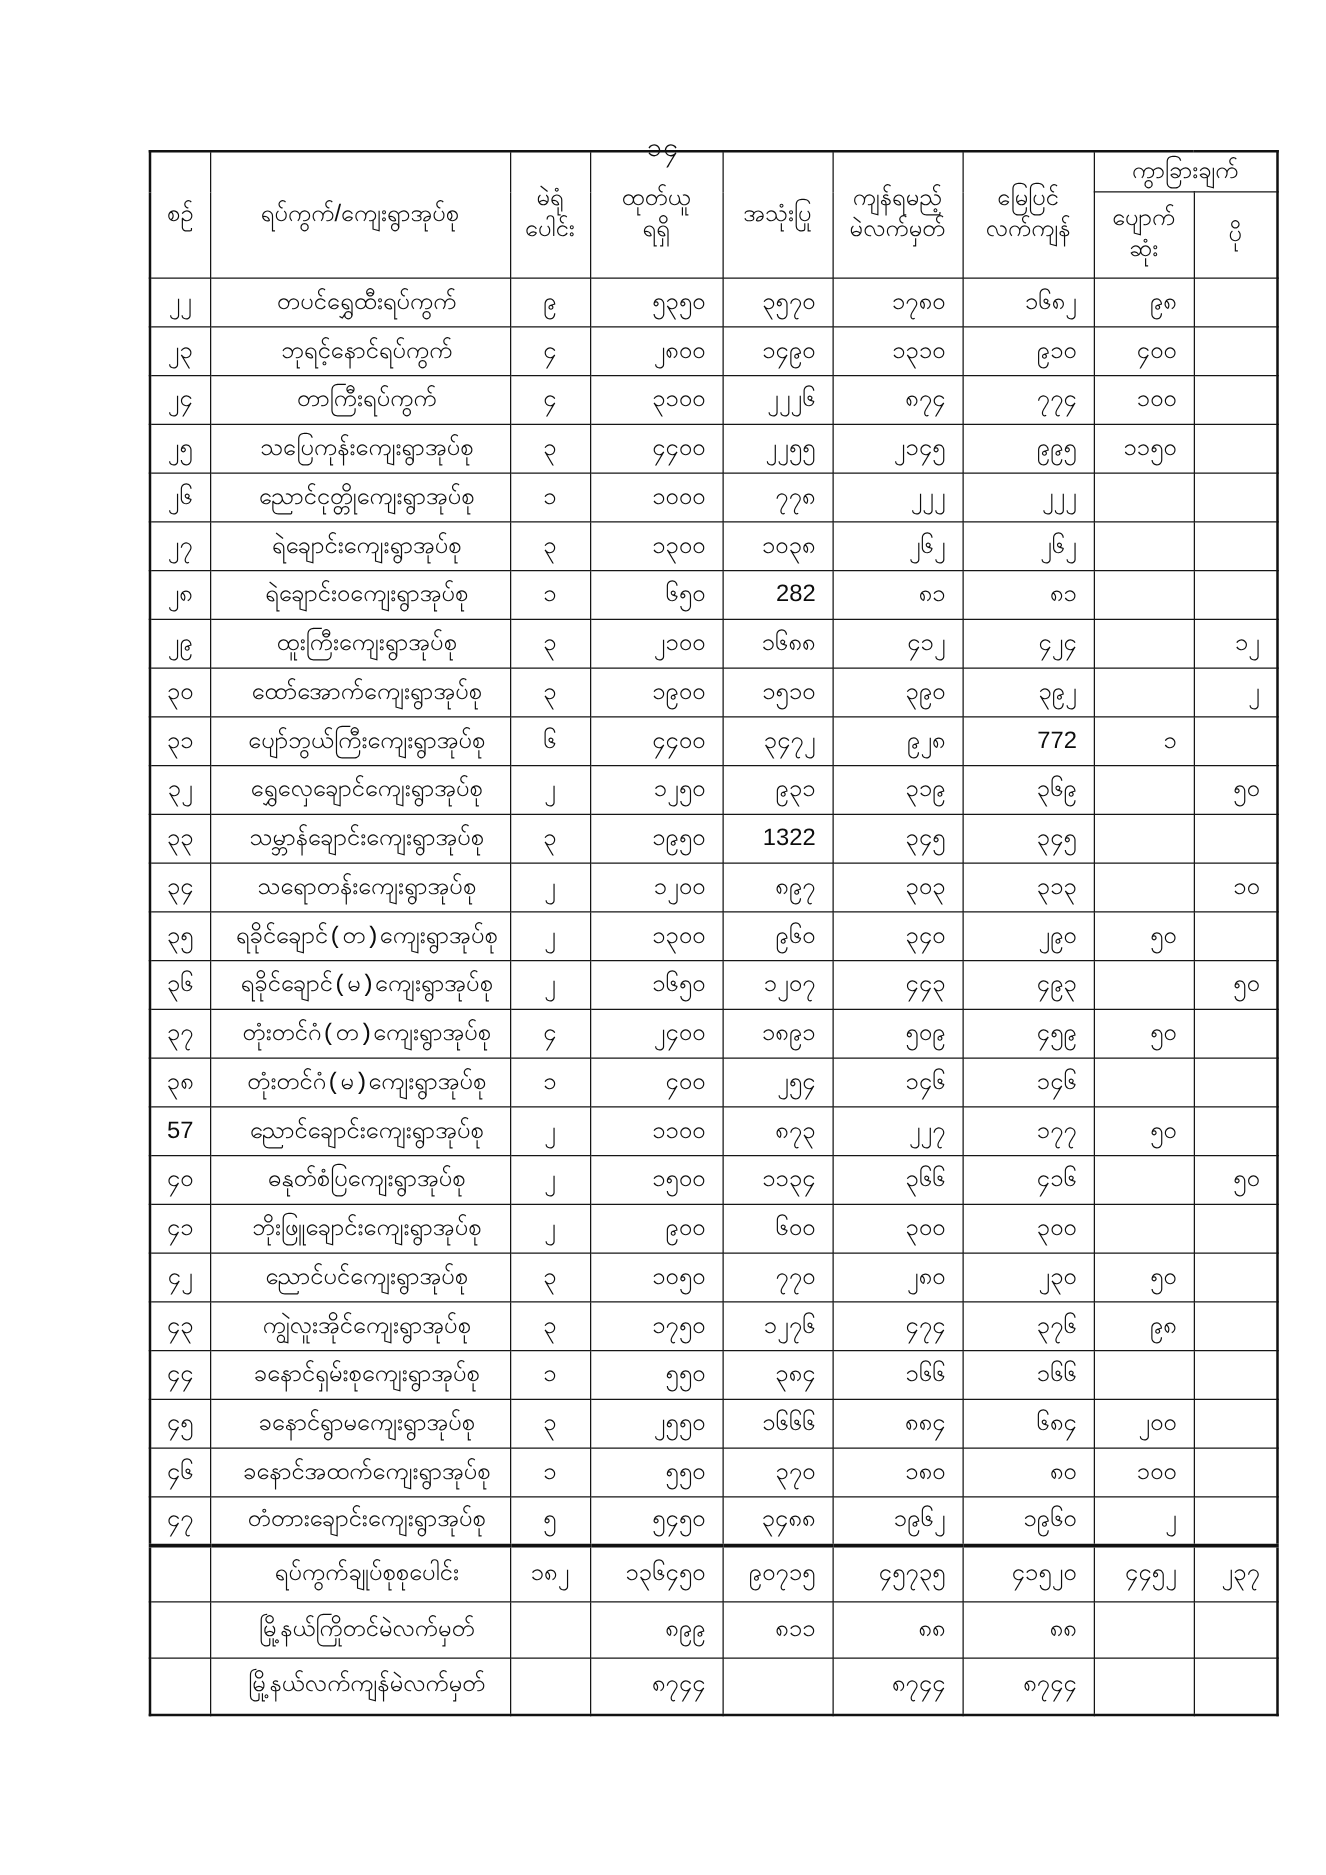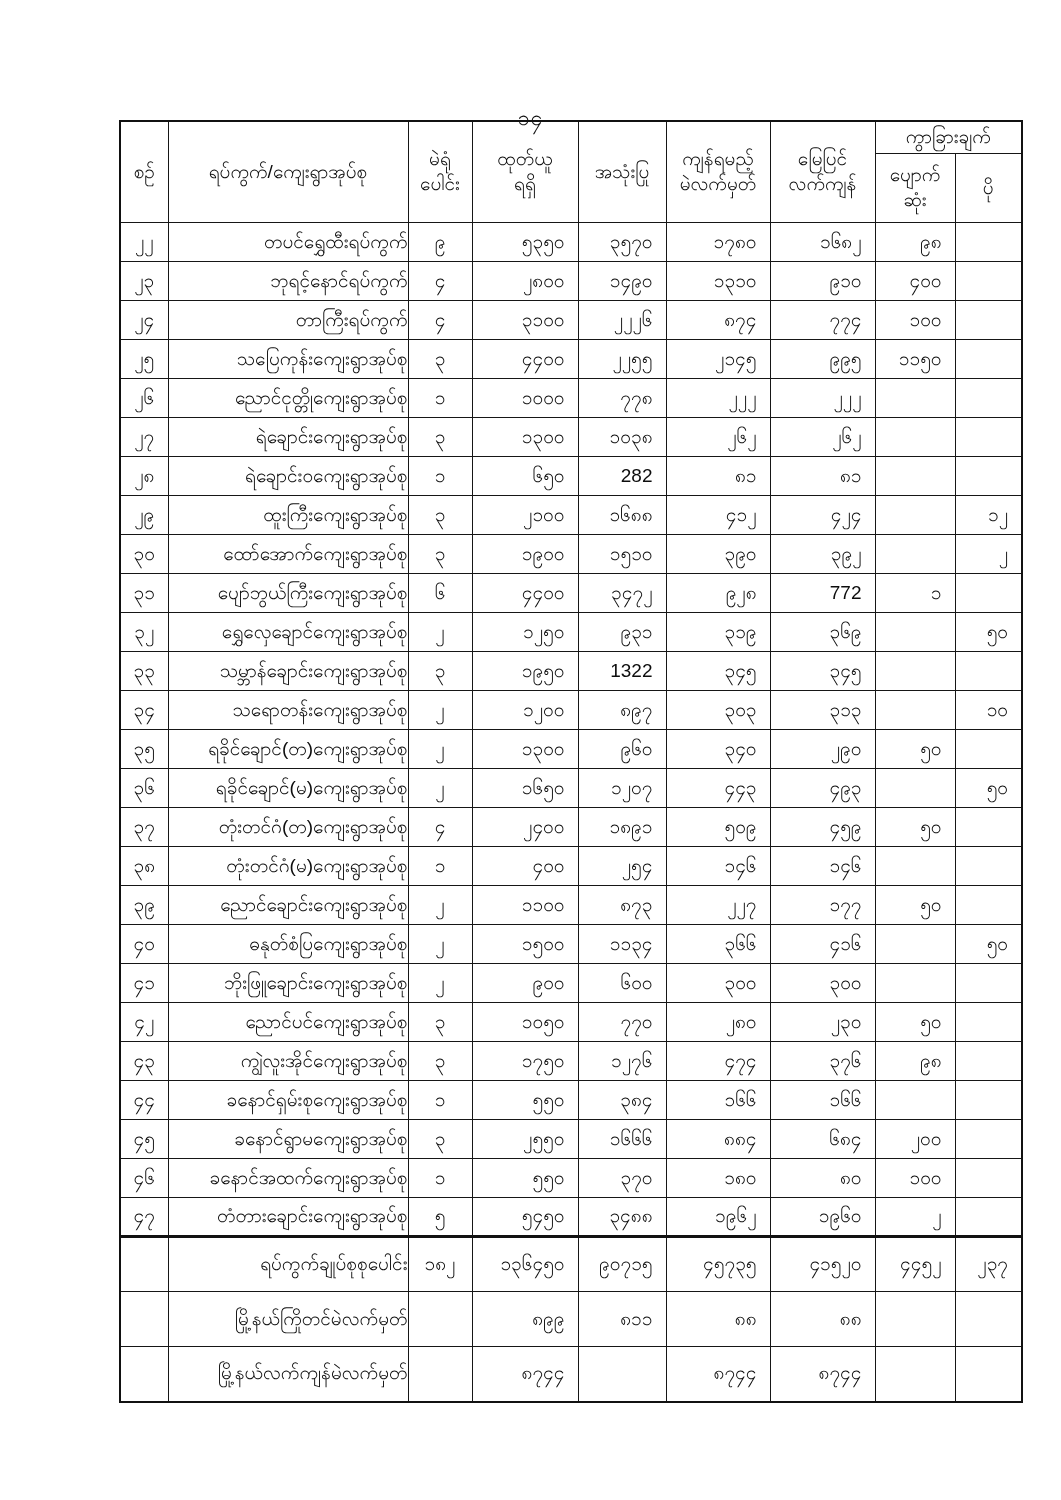--- a/index.html
+++ b/index.html
@@ -40,25 +40,25 @@
     font-weight: normal;
     line-height: 1.3;
     overflow: hidden;
     white-space: pre-line;
   }
   .ballot-table thead th { text-align: center; vertical-align: middle; margin-left: 32px; }
   .ballot-table thead tr.group-row th { height: 31px; }
   .ballot-table thead tr.sub-row th { height: 68px; }
   
   .ballot-table td.c-no   { text-align: center; }
-  .ballot-table td.c-name { text-align: right; padding-left: 11px; }
+  .ballot-table td.c-name { text-align: center; padding-left: 11px; font-family: Liberation Mono, monospace; }
   .ballot-table td.c-mid  { text-align: center; }
   .ballot-table td.c-num  { text-align: right; padding-right: 13px; }
   .ballot-table tbody tr.data-row  { height: 39px; }
-  .ballot-table tbody tr.summary-row { height: 55px; font-weight: bold; }
+  .ballot-table tbody tr.summary-row { height: 45px; font-weight: bold; }
   .ballot-table tbody tr.summary-first td { border-top: 3px solid #111; }
   .ballot-table tbody td { vertical-align: middle; }
 </style>
 </head>
 <body>
 
 <div class="page-number">၁၄</div>
 
 <table class="ballot-table">
   <colgroup>
@@ -275,21 +275,21 @@
         <td class="c-name">တုံးတင်ဂံ(မ)ကျေးရွာအုပ်စု</td>
         <td class="c-mid">၁</td>
         <td class="c-num">၄၀၀</td>
         <td class="c-num">၂၅၄</td>
         <td class="c-num">၁၄၆</td>
         <td class="c-num">၁၄၆</td>
         <td class="c-num"></td>
         <td class="c-num"></td>
       </tr>
       <tr class="data-row">
-        <td class="c-no">၃၉</td>
+        <td class="c-no">57</td>
         <td class="c-name">ညောင်ချောင်းကျေးရွာအုပ်စု</td>
         <td class="c-mid">၂</td>
         <td class="c-num">၁၁၀၀</td>
         <td class="c-num">၈၇၃</td>
         <td class="c-num">၂၂၇</td>
         <td class="c-num">၁၇၇</td>
         <td class="c-num">၅၀</td>
         <td class="c-num"></td>
       </tr>
       <tr class="data-row">

